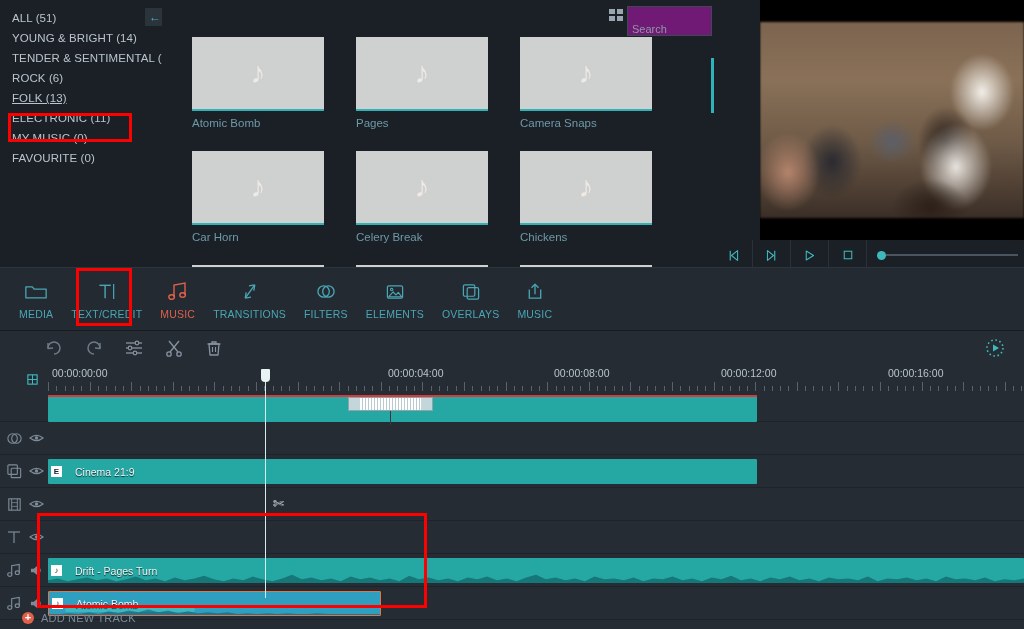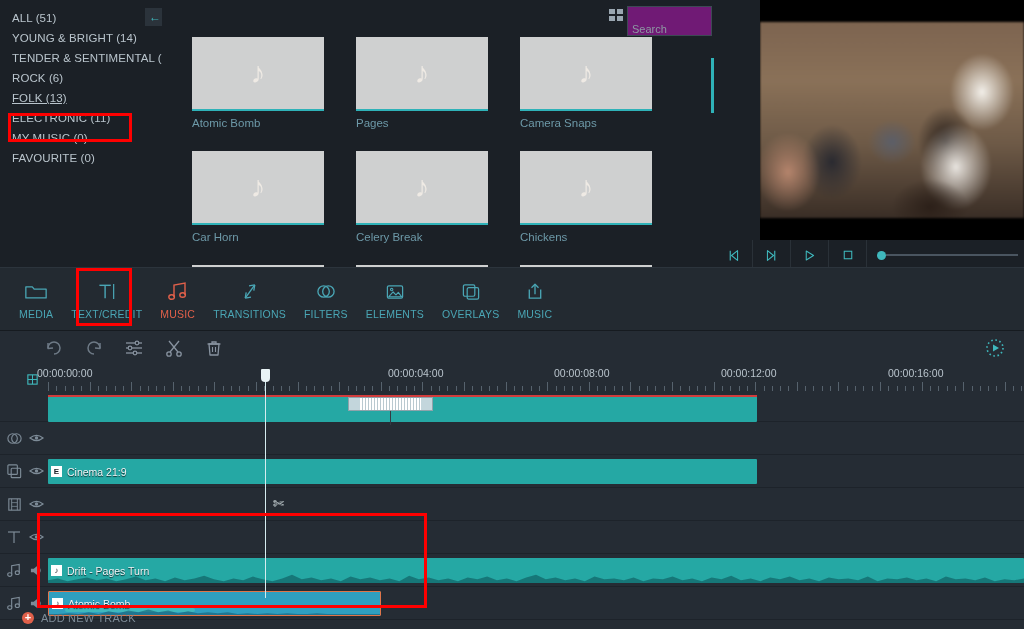--- a/index.html
+++ b/index.html
@@ -145,21 +145,21 @@
     position: absolute; left: 0; top: 0; width: 46px; height: 100%;
     display: flex; align-items: center; gap: 5px; padding-left: 6px;
   }
   .thico { color: #7d8b97; width: 18px; height: 18px; display:flex; align-items:center; }
   .clip {
     position: absolute; height: 25px; top: 4px; border-radius: 1px; overflow: hidden;
     display: flex; align-items: center;
   }
   .clip-label {
     font-size: 10.5px; color: #eef4f6; white-space: nowrap;
-    text-shadow: 0 1px 1px rgba(0,0,0,.75); padding-left: 5px; z-index: 2;
+    text-shadow: 0 1px 1px rgba(0,0,0,.75); padding-left: 13px; z-index: 2;
   }
   .clip-badge {
     width: 11px; height: 11px; background: #fff; color: #1b2026;
     font-size: 8px; font-weight: bold; display: flex; align-items: center; justify-content: center;
     margin-left: 3px; flex: 0 0 11px; z-index: 2;
   }
   .wave { position: absolute; left: 0; bottom: 0; width: 100%; height: 11px; opacity: .55; z-index: 1; }
 
   .playhead { position: absolute; width: 1px; background: #d5ecef; z-index: 30; }
   .playhead-knob {
@@ -433,21 +433,21 @@
     </div>
 
     <div class="ruler">
       <span class="rail-icon">
         <svg width="13" height="13" viewBox="0 0 14 14">
             <rect x="2" y="2" width="10" height="10" fill="none" stroke="#3fb8bd" stroke-width="1.2"></rect>
             <line x1="2" y1="7" x2="12" y2="7" stroke="#3fb8bd" stroke-width="1.1"></line>
             <line x1="7" y1="2" x2="7" y2="12" stroke="#3fb8bd" stroke-width="1.1"></line>
           </svg>
       </span>
-      <div class="ruler-label" style="left:37px">00:00:00:00</div>
+      <div class="ruler-label" style="left:52px">00:00:00:00</div>
       <div class="ruler-label" style="left:388px">00:00:04:00</div>
       <div class="ruler-label" style="left:554px">00:00:08:00</div>
       <div class="ruler-label" style="left:721px">00:00:12:00</div>
       <div class="ruler-label" style="left:888px">00:00:16:00</div>
       <div id="ticks">
           <div class="tick" style="left: 48px; height: 9px;"></div>
           <div class="tick" style="left: 56.32px; height: 5px;"></div>
           <div class="tick" style="left: 64.64px; height: 5px;"></div>
           <div class="tick" style="left: 72.96px; height: 5px;"></div>
           <div class="tick" style="left: 81.28px; height: 5px;"></div>

